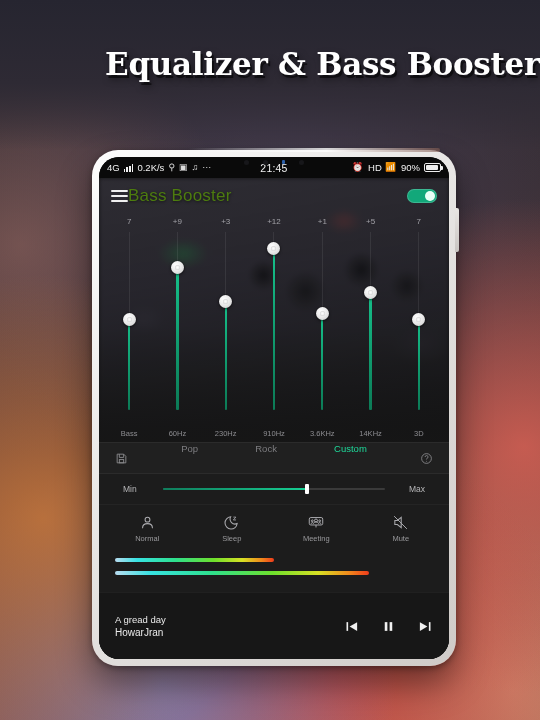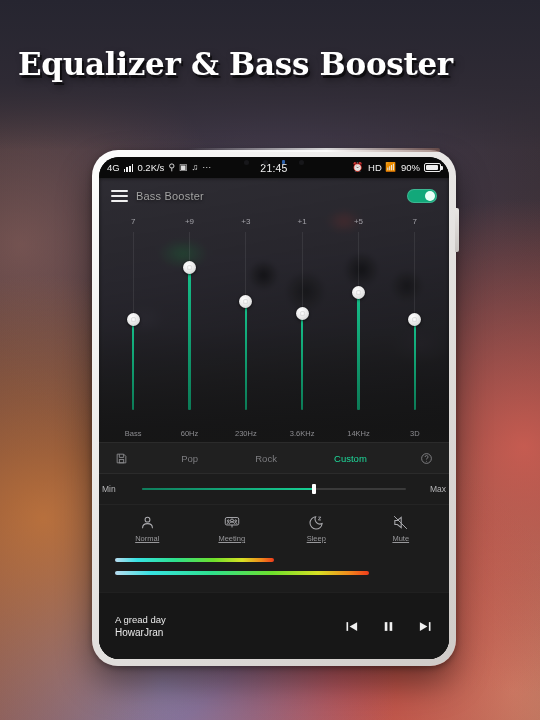--- a/index.html
+++ b/index.html
@@ -27,22 +27,22 @@
       linear-gradient(178deg, #2b2a33 0%, #3a2f35 28%, #56393a 55%, #7a4a40 78%, #8d5546 100%);
     filter: blur(0.2px);
   }
   .bg-top-dark {
     position: absolute; left:0; right:0; top:0; height: 150px;
     background: linear-gradient(180deg, #262530 0%, #2e2a34 55%, rgba(46,42,52,0) 100%);
   }
 
   
   .poster-title {
-    position: absolute; left: 0; right: 15px; top: 46px;
-    text-align: left;
+    position: absolute; left: 0; right: 0; top: 46px;
+    text-align: right;
     font-family: "DejaVu Serif", serif;
     font-weight: bold;
     font-size: 31px;
     letter-spacing: -0.3px;
     color: #ffffff;
     text-shadow: 2px 3px 0 rgba(0,0,0,0.55), 3px 4px 7px rgba(0,0,0,0.5);
     white-space: nowrap;
     padding-left: 18px;
   }
 
@@ -146,22 +146,22 @@
   
   .header {
     position: relative; z-index: 3;
     height: 36px;
     display: flex; align-items: center;
     padding: 0 12px;
   }
   .hamburger { width: 17px; display: flex; flex-direction: column; gap: 3.5px; cursor: pointer; }
   .hamburger span { display:block; height: 1.6px; background: #f0f0f0; border-radius: 1px; }
   .app-title {
-    margin-left: 8px;
-    font-size: 11px; color: #a3a3a3; letter-spacing: 0.2px;
+    margin-left: 0;
+    font-size: 17px; color: #4d7c0f; letter-spacing: 0.2px;
     text-shadow: 0 1px 3px rgba(0,0,0,0.6);
   }
   .toggle {
     margin-left: auto;
     width: 30px; height: 14px; border-radius: 8px;
     background: #12a87a; position: relative; cursor: pointer;
     box-shadow: inset 0 0 0 1px rgba(255,255,255,0.18);
   }
   .toggle i {
     position: absolute; right: 2px; top: 2px;
@@ -210,40 +210,40 @@
   }
   .band-label {
     height: 16px; line-height: 16px;
     font-size: 7.5px; color: rgba(160,160,165,0.85);
   }
 
   
   .presets {
     position: relative; z-index: 3;
     height: 32px;
-    display: flex; align-items: center;
+    display: flex; 
     padding: 0 16px;
     border-top: 1px solid rgba(255,255,255,0.05);
     border-bottom: 1px solid rgba(255,255,255,0.05);
     background: #202020;
   }
   .presets .spacer { flex: 1; }
   .preset {
     font-size: 9.5px; color: #7d7d80; cursor: pointer;
     padding: 0 4px;
   }
   .preset.active { color: #1ed99a; }
   .icon-btn { cursor: pointer; display:flex; align-items:center; color:#8a8a8d; }
 
   
   .minmax {
     position: relative; z-index: 3;
     height: 30px;
     display: flex; align-items: center;
-    padding: 0 3px;
+    padding: 0 24px;
     background: #1c1c1c;
     gap: 10px;
   }
   .mm-label { font-size: 8.5px; color: #b6b6b8; width: 30px; }
   .mm-label.right { text-align: right; }
   .mm-track {
     flex: 1; height: 2px; border-radius: 1px;
     background: #3a3a3a; position: relative;
   }
   .mm-fill {
@@ -261,21 +261,21 @@
   .modes {
     position: relative; z-index: 3;
     height: 48px;
     display: flex; align-items: center;
     padding: 0 6px;
     background: #1c1c1c;
     border-top: 1px solid rgba(255,255,255,0.04);
   }
   .mode { flex: 1; display: flex; flex-direction: column; align-items: center; gap: 3px; cursor: pointer; }
   .mode svg { display: block; }
-  .mode-label { font-size: 7.5px; color: #98989b; text-decoration: underline; }
+  .mode-label { font-size: 7.5px; color: #98989b; }
 
   
   .viz {
     position: relative; z-index: 3;
     height: 40px;
     padding: 6px 16px 0 16px;
     background: #1c1c1c;
     display: flex; flex-direction: column; gap: 9px;
   }
   .viz-row { height: 4px; width: 100%; }
@@ -385,20 +385,29 @@
           <div class="band">
             <div class="band-val">+3</div>
             <div class="band-track-wrap">
               <div class="band-rail"></div>
               <div class="band-fill" style="height: 108.58px;"></div>
               <div class="band-thumb" style="bottom: 118.08px;"></div>
             </div>
             <div class="band-label">230Hz</div>
           </div>
           <div class="band">
+            <div class="band-val">+12</div>
+            <div class="band-track-wrap">
+              <div class="band-rail"></div>
+              <div class="band-fill" style="height: 161.98px;"></div>
+              <div class="band-thumb" style="bottom: 171.48px;"></div>
+            </div>
+            <div class="band-label">910Hz</div>
+          </div>
+          <div class="band">
             <div class="band-val">+1</div>
             <div class="band-track-wrap">
               <div class="band-rail"></div>
               <div class="band-fill" style="height: 96.12px;"></div>
               <div class="band-thumb" style="bottom: 105.62px;"></div>
             </div>
             <div class="band-label">3.6KHz</div>
           </div>
           <div class="band">
             <div class="band-val">+5</div>
@@ -458,44 +467,44 @@
             <span>
               <svg width="17" height="17" viewBox="0 0 24 24" fill="none" stroke="#a9a9ad" stroke-width="1.5">
                 <circle cx="12" cy="8" r="3.4"></circle>
                 <path d="M5 20c0-3.9 3.1-6.4 7-6.4s7 2.5 7 6.4"></path>
               </svg>
             </span>
             <span class="mode-label">Normal</span>
           </div>
           <div class="mode">
             <span>
+              <svg width="17" height="17" viewBox="0 0 24 24" fill="none" stroke="#a9a9ad" stroke-width="1.5">
+                <path d="M20 13.5A8.6 8.6 0 1 1 10.8 4a7 7 0 0 0 9.2 9.5z"></path>
+                <path d="M14.6 4.4h3.6l-3.6 4h3.8" stroke-width="1.2"></path>
+              </svg>
+            </span>
+            <span class="mode-label">Sleep</span>
+          </div>
+          <div class="mode">
+            <span>
               <svg width="18" height="17" viewBox="0 0 24 24" fill="none" stroke="#a9a9ad" stroke-width="1.4">
                 <rect x="2.5" y="5" width="19" height="10.5" rx="2.2"></rect>
                 <circle cx="12" cy="9.2" r="2.1"></circle>
                 <path d="M8 14c.4-1.8 1.9-2.9 4-2.9s3.6 1.1 4 2.9"></path>
                 <path d="M5.2 13.8c.3-1.2 1.1-2 2.3-2.2M18.8 13.8c-.3-1.2-1.1-2-2.3-2.2"></path>
                 <circle cx="6.8" cy="9.6" r="1.3"></circle>
                 <circle cx="17.2" cy="9.6" r="1.3"></circle>
                 <path d="M12 15.5V19"></path>
               </svg>
             </span>
             <span class="mode-label">Meeting</span>
           </div>
           <div class="mode">
             <span>
               <svg width="17" height="17" viewBox="0 0 24 24" fill="none" stroke="#a9a9ad" stroke-width="1.5">
-                <path d="M20 13.5A8.6 8.6 0 1 1 10.8 4a7 7 0 0 0 9.2 9.5z"></path>
-                <path d="M14.6 4.4h3.6l-3.6 4h3.8" stroke-width="1.2"></path>
-              </svg>
-            </span>
-            <span class="mode-label">Sleep</span>
-          </div>
-          <div class="mode">
-            <span>
-              <svg width="17" height="17" viewBox="0 0 24 24" fill="none" stroke="#a9a9ad" stroke-width="1.5">
                 <path d="M4 9.2h3.6L13 4.8v14.4L7.6 14.8H4z"></path>
                 <path d="M3 3l18 18" stroke-width="1.4"></path>
               </svg>
             </span>
             <span class="mode-label">Mute</span>
           </div>
         </div>
 
       <div class="viz">
         <div class="viz-row">

